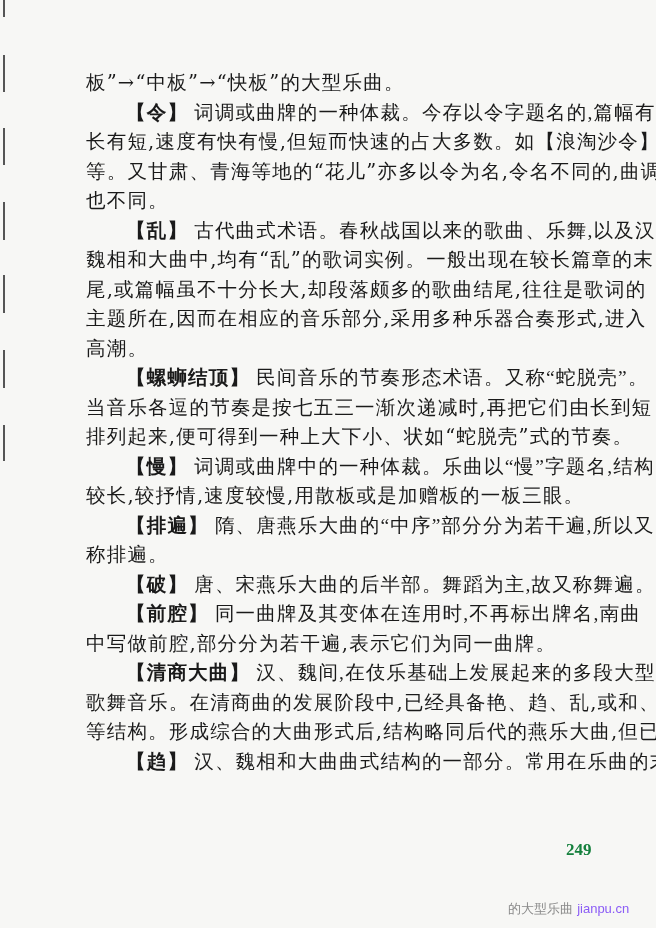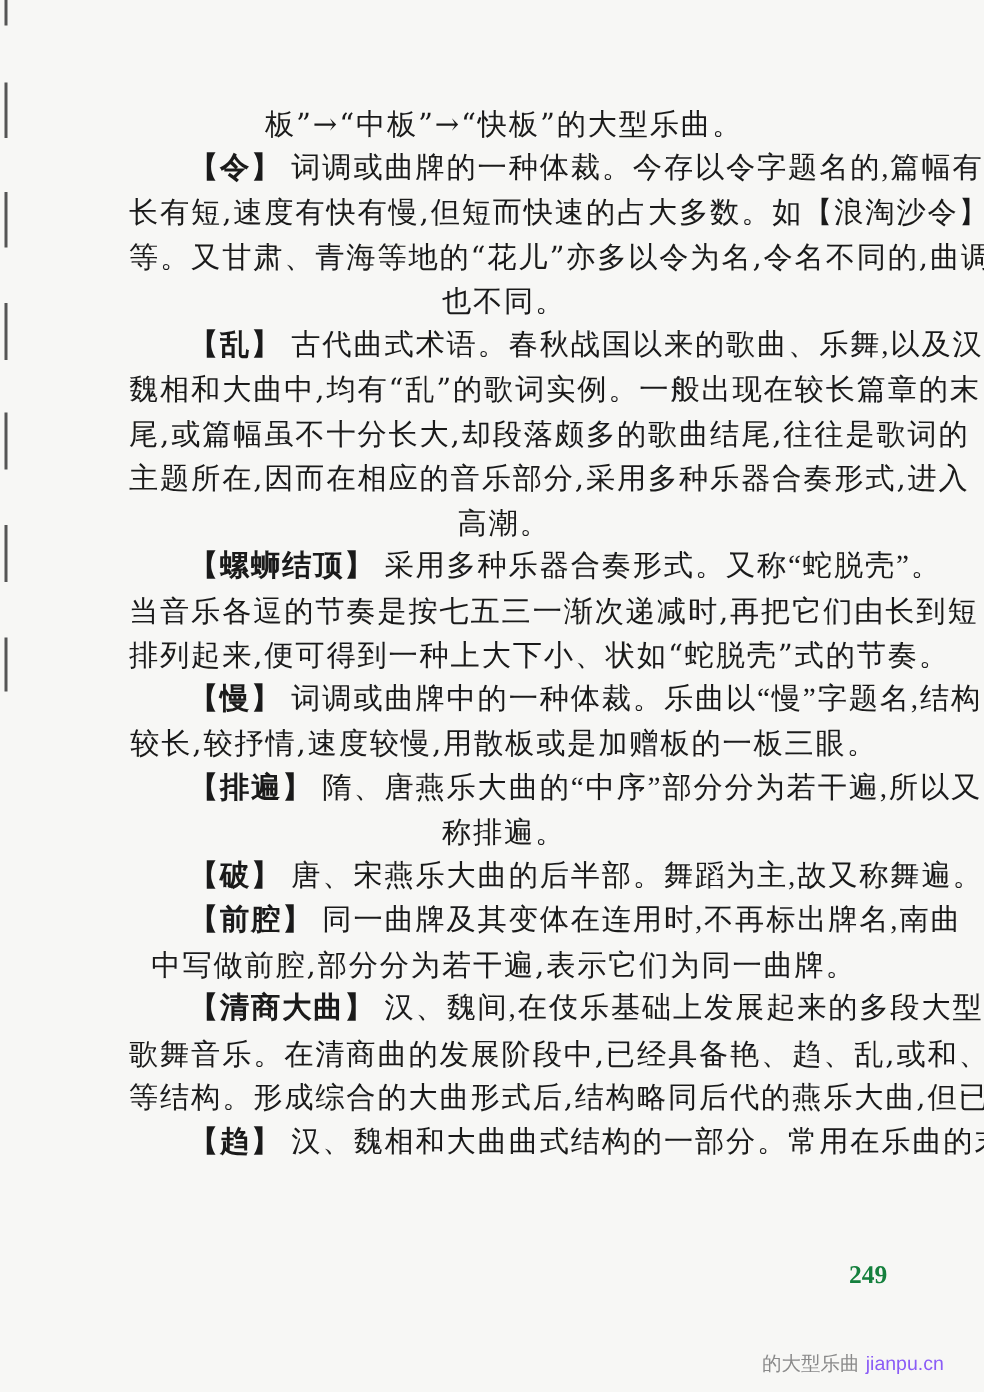--- a/index.html
+++ b/index.html
@@ -6,21 +6,21 @@
   body {
     width: 656px; height: 928px; overflow: hidden; position: relative;
     background: #f7f7f5;
     font-family: "DejaVu Serif", "Liberation Serif", serif;
     color: #1a1a1a;
   }
   .binding-mark {
     position: absolute; left: 3px; width: 2px; background: #555;
   }
   .text-block {
-    position: absolute; left: 86px; top: 68px; width: 500px; text-align: center;
+    position: absolute; left: 86px; top: 68px; width: 500px;
   }
   .line {
     height: 29.5px; line-height: 29.5px; font-size: 19.5px;
     white-space: nowrap; letter-spacing: 1.2px;
   }
   .line.indent { padding-left: 40px; font-family: Liberation Serif, serif; }
   .term { font-weight: bold; }
   .page-number {
     position: absolute; left: 566px; top: 840px;
     font-family: "Liberation Serif", serif; font-weight: bold; font-size: 17px; color: #15803d;
@@ -48,21 +48,21 @@
     <div class="line"><span>板”→“中板”→“快板”的大型乐曲。</span></div>
     <div class="line indent"><span class="term">【令】</span><span>  词调或曲牌的一种体裁。今存以令字题名的,篇幅有</span></div>
     <div class="line"><span>长有短,速度有快有慢,但短而快速的占大多数。如【浪淘沙令】</span></div>
     <div class="line"><span>等。又甘肃、青海等地的“花儿”亦多以令为名,令名不同的,曲调</span></div>
     <div class="line"><span>也不同。</span></div>
     <div class="line indent"><span class="term">【乱】</span><span>  古代曲式术语。春秋战国以来的歌曲、乐舞,以及汉、</span></div>
     <div class="line"><span>魏相和大曲中,均有“乱”的歌词实例。一般出现在较长篇章的末</span></div>
     <div class="line"><span>尾,或篇幅虽不十分长大,却段落颇多的歌曲结尾,往往是歌词的</span></div>
     <div class="line"><span>主题所在,因而在相应的音乐部分,采用多种乐器合奏形式,进入</span></div>
     <div class="line"><span>高潮。</span></div>
-    <div class="line indent"><span class="term">【螺蛳结顶】</span><span>  采用多种乐器合奏形式。又称“蛇脱壳”。</span></div>
+    <div class="line indent"><span class="term">【螺蛳结顶】</span><span>  民间音乐的节奏形态术语。又称“蛇脱壳”。</span></div>
     <div class="line"><span>当音乐各逗的节奏是按七五三一渐次递减时,再把它们由长到短</span></div>
     <div class="line"><span>排列起来,便可得到一种上大下小、状如“蛇脱壳”式的节奏。</span></div>
     <div class="line indent"><span class="term">【慢】</span><span>  词调或曲牌中的一种体裁。乐曲以“慢”字题名,结构</span></div>
     <div class="line"><span>较长,较抒情,速度较慢,用散板或是加赠板的一板三眼。</span></div>
     <div class="line indent"><span class="term">【排遍】</span><span>  隋、唐燕乐大曲的“中序”部分分为若干遍,所以又</span></div>
     <div class="line"><span>称排遍。</span></div>
     <div class="line indent"><span class="term">【破】</span><span>  唐、宋燕乐大曲的后半部。舞蹈为主,故又称舞遍。</span></div>
     <div class="line indent"><span class="term">【前腔】</span><span>  同一曲牌及其变体在连用时,不再标出牌名,南曲</span></div>
     <div class="line"><span>中写做前腔,部分分为若干遍,表示它们为同一曲牌。</span></div>
     <div class="line indent"><span class="term">【清商大曲】</span><span>  汉、魏间,在伎乐基础上发展起来的多段大型</span></div>

